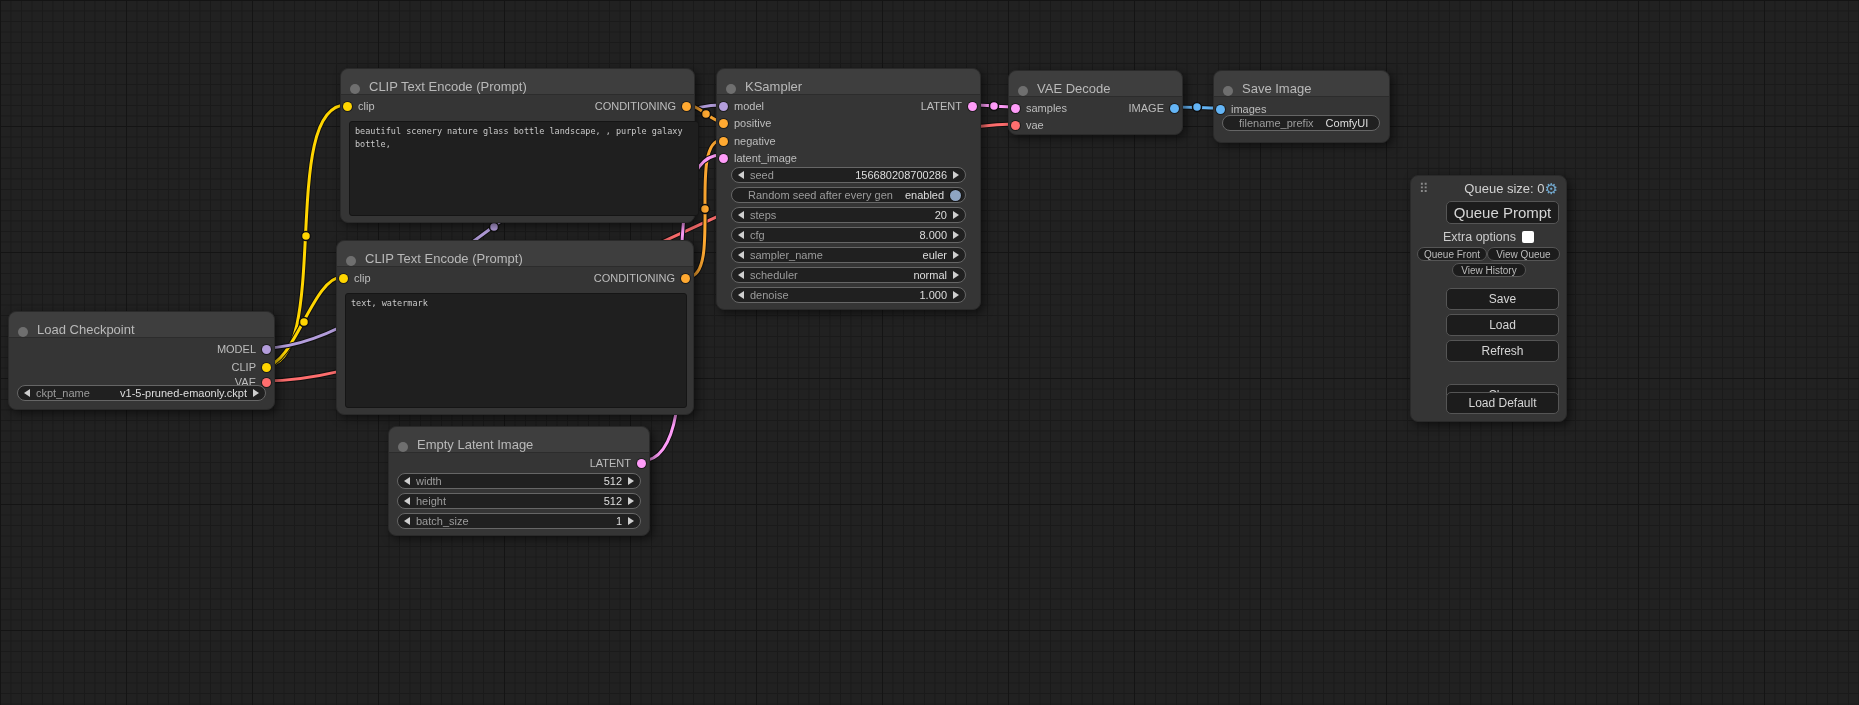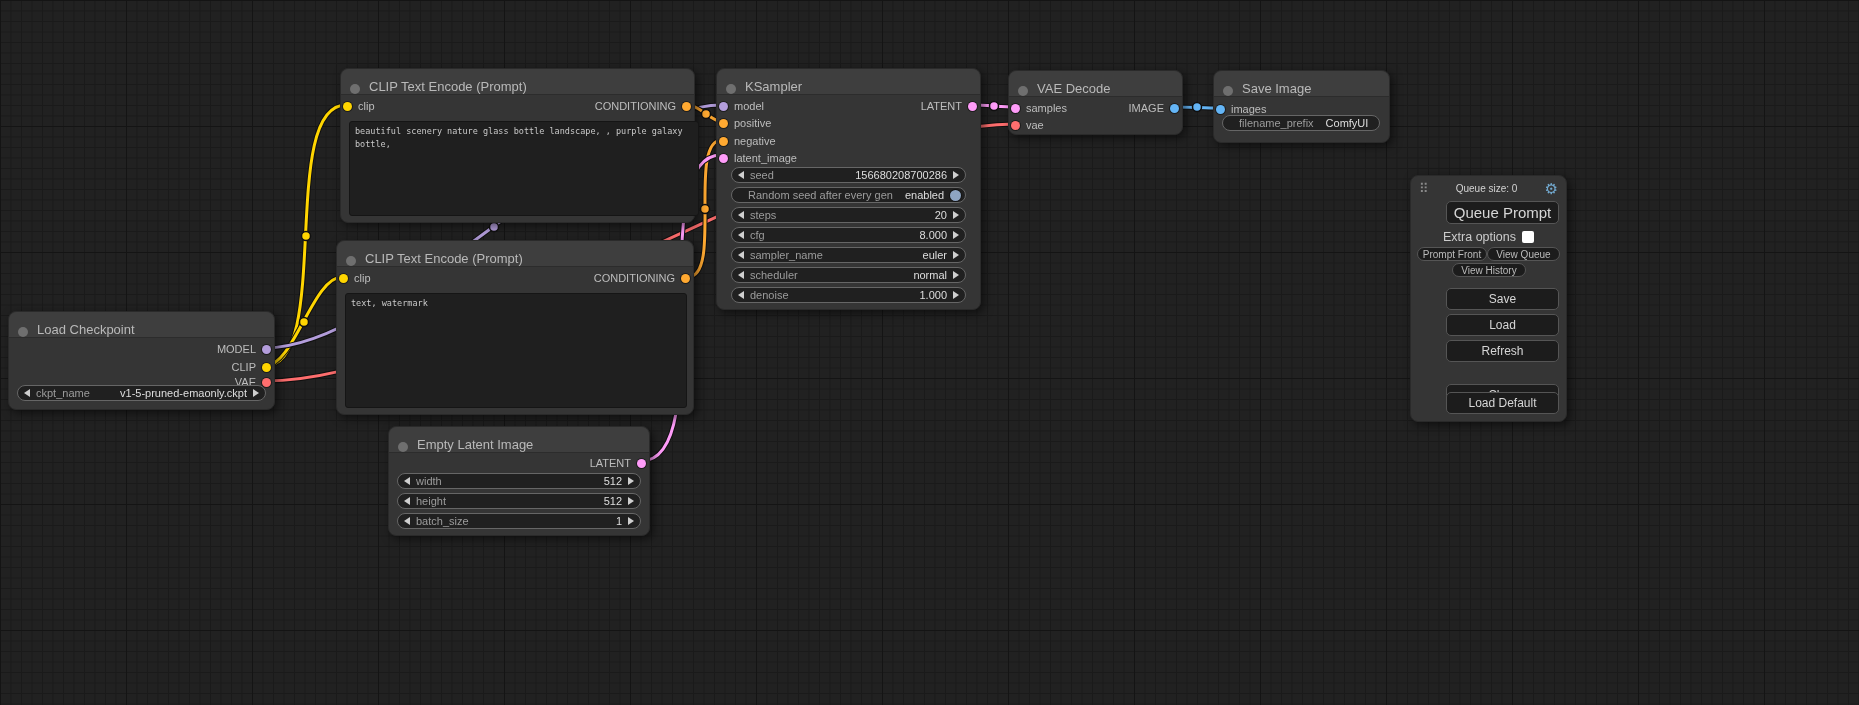--- a/index.html
+++ b/index.html
@@ -36,21 +36,21 @@
   .wvalue{color:#dedede;margin:16px 6px;white-space:nowrap;border-radius:6px;}
   .togglecircle{width:11px;height:11px;border-radius:50%;flex:0 0 auto;margin-right:-1px;box-shadow:0 0 0 1px rgba(0,0,0,.4);}
   .prompt-area{position:absolute;background:#1f1f1f;border:1px solid #151515;border-radius:3px;
     font-family:"DejaVu Sans Mono",monospace;font-size:8.5px;line-height:13px;color:#c9c9c9;
     padding:3px 5px;box-sizing:border-box;white-space:pre-wrap;word-break:break-word;overflow:hidden;}
   
   #queue-panel{position:absolute;left:1410px;top:175px;width:157px;height:247px;background:#353535;
     border:1px solid #2a2a2a;border-radius:8px;box-shadow:3px 3px 10px rgba(0,0,0,.55);z-index:3;box-sizing:border-box;}
   .qheader{position:absolute;left:0;top:3px;right:0;height:18px;display:flex;align-items:center;}
   .qhandle{margin-left:8px;color:#8a8a8a;font-size:13px;line-height:13px;}
-  .qtitle{flex:1;text-align:center;font-size:10px;color:#d2d2d2;}
+  .qtitle{flex:1;text-align:right;font-size:13px;color:#d2d2d2;}
   .qgear{margin-right:8px;font-size:15px;line-height:15px;}
   .qbtn{position:absolute;left:7px;right:7px;background:#1c1c1c;border:1px solid #555;border-radius:5px;
     color:#d6d6d6;display:flex;align-items:center;justify-content:center;box-sizing:border-box;margin-left:28px;}
   .qbtn.big{height:22px;font-size:12px;}
   .qbtn.prompt{top:25px;height:23px;font-size:15px;}
   .extra-row{position:absolute;top:54px;left:0;right:0;height:14px;display:flex;align-items:center;justify-content:center;gap:6px;}
   .extra-label{font-size:12.5px;color:#cccccc;}
   .extra-checkbox{width:12px;height:12px;background:#ffffff;border-radius:2px;}
   .qsmall{position:absolute;height:14px;background:#1c1c1c;border:1px solid #555;border-radius:8px;
     color:#bbbbbb;font-size:10px;display:flex;align-items:center;justify-content:center;box-sizing:border-box;}
@@ -304,21 +304,21 @@
     <div class="qheader">
       <span class="qhandle">⠿</span>
       <span class="qtitle">Queue size: 0</span>
       <span class="qgear" style="color: rgb(114, 169, 207);">⚙</span>
     </div>
     <div class="qbtn prompt">Queue Prompt</div>
     <div class="extra-row">
       <span class="extra-label">Extra options</span>
       <span class="extra-checkbox"></span>
     </div>
-    <div class="qsmall" style="top:71px;left:6px;width:70px;">Prompt Front</div>
+    <div class="qsmall" style="top:71px;left:6px;width:70px;">Queue Front</div>
     <div class="qsmall" style="top:71px;right:6px;width:73px;">View Queue</div>
     <div class="qsmall" style="top:87px;left:41px;width:74px;">View History</div>
     <div class="qbtn big" style="top:112px">Save</div>
     <div class="qbtn big" style="top:138px">Load</div>
     <div class="qbtn big" style="top:164px">Refresh</div>
     <div class="qbtn big" style="top:208px">Clear</div>
     <div class="qbtn big" style="top:216px">Load Default</div>
   </div>
 
 </div>

